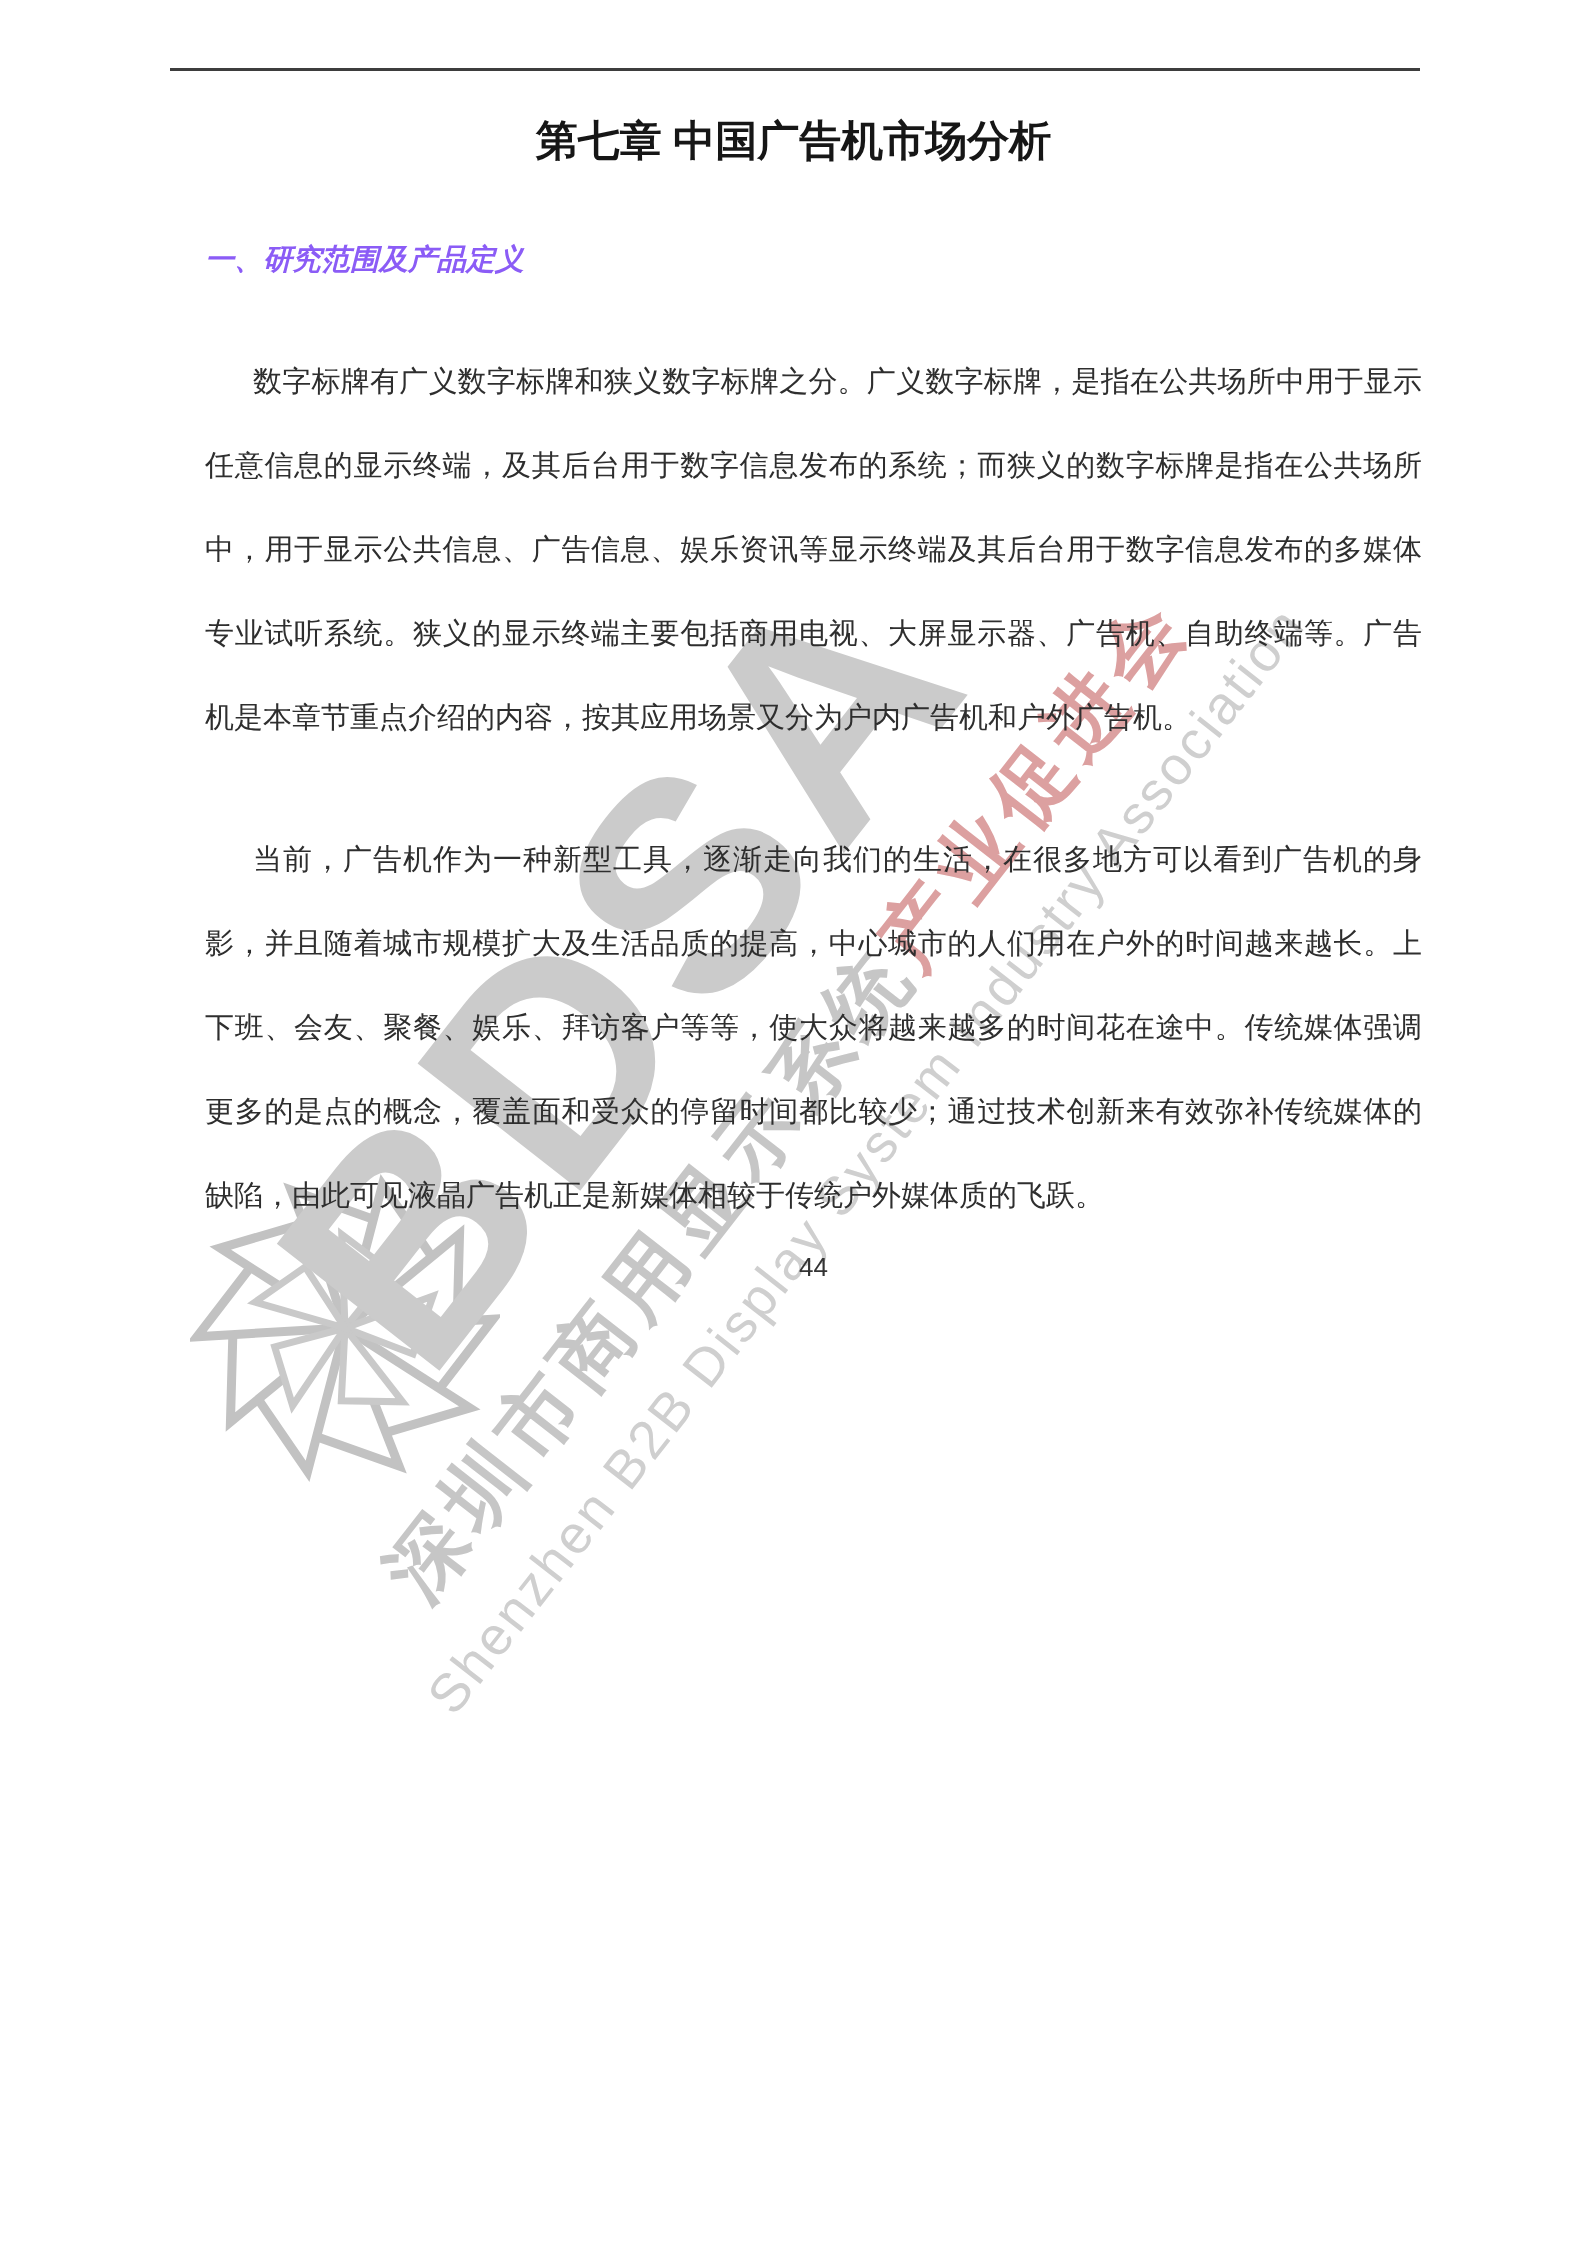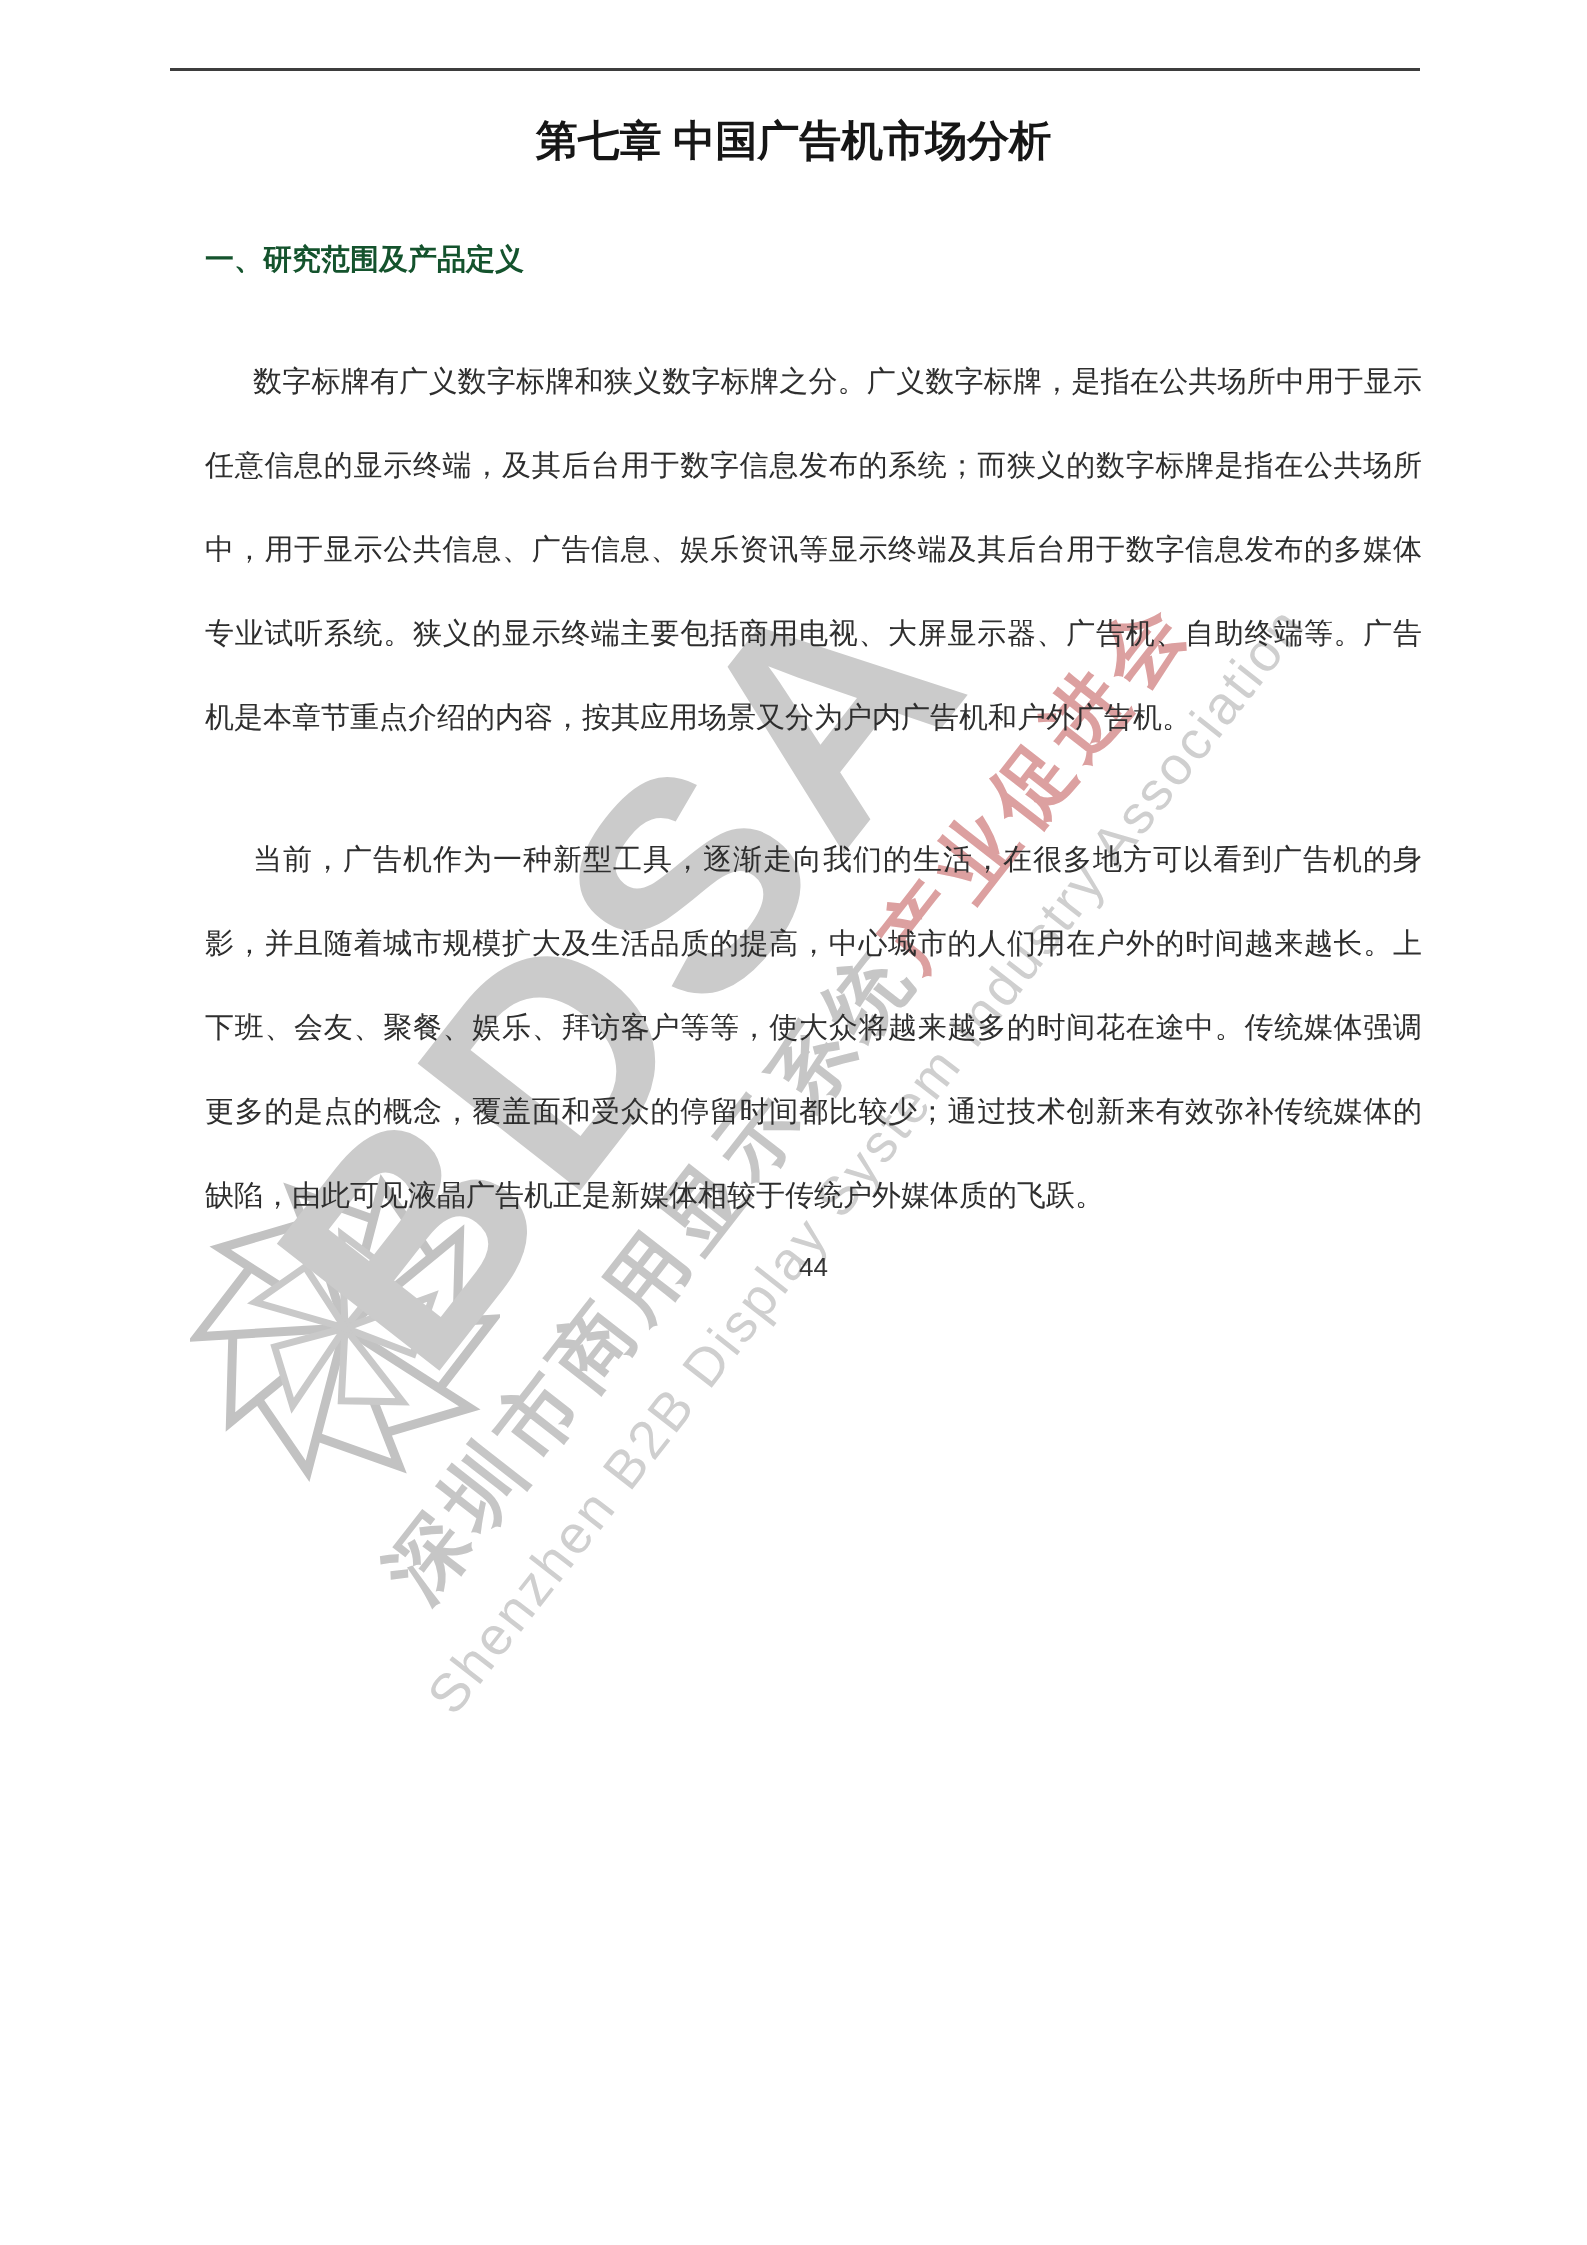--- a/index.html
+++ b/index.html
@@ -33,22 +33,23 @@
   .content { position:relative; z-index:1; padding-top:68px; }
   .rule { margin-left:170px; width:1250px; height:3px; background:#3d3d3d; }
   .title {
     margin:44px 60px 0 60px;
     text-align:center;
     font-size:42px; font-weight:bold; color:#161616;
     line-height:52px;
   }
   .h-sec {
     margin:72px 165px 0 205px;
-    font-size:29px; font-weight:bold; color:#14532d;
+    font-size:29px; font-weight:bold; color:#8b5cf6;
     line-height:40px;
+    font-style:italic;
   }
   .h-sec.indented { margin-left:263px; margin-top:58px; }
   .para {
     margin:0 165px 0 205px;
     font-size:29px; line-height:84px;
     text-align:justify; text-indent:48px;
     color:#2e2e2e;
   }
   .para.after-heading { margin-top:60px; }
   .para.after-heading-2 { margin-top:58px; }

